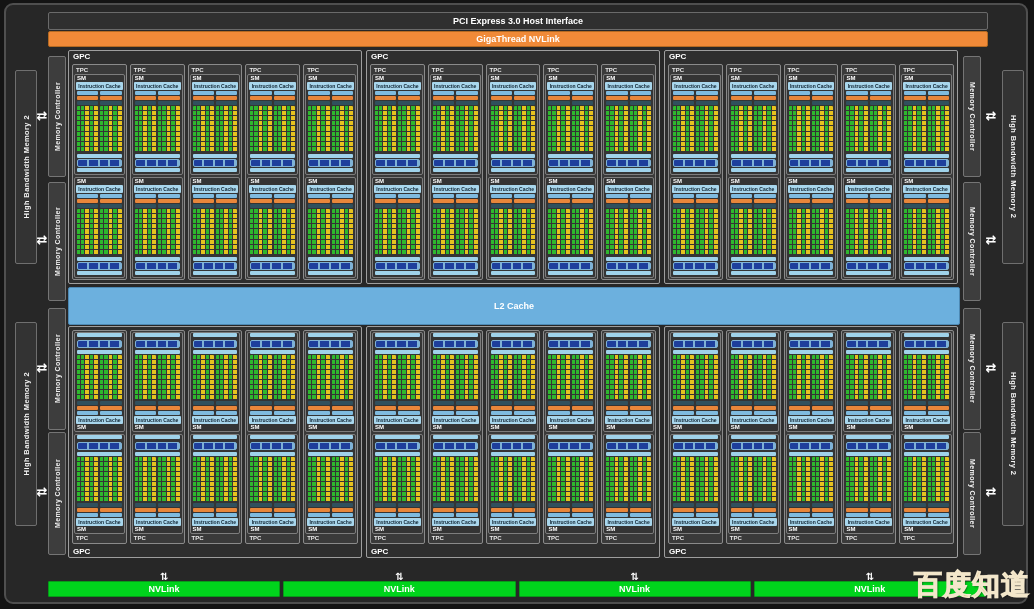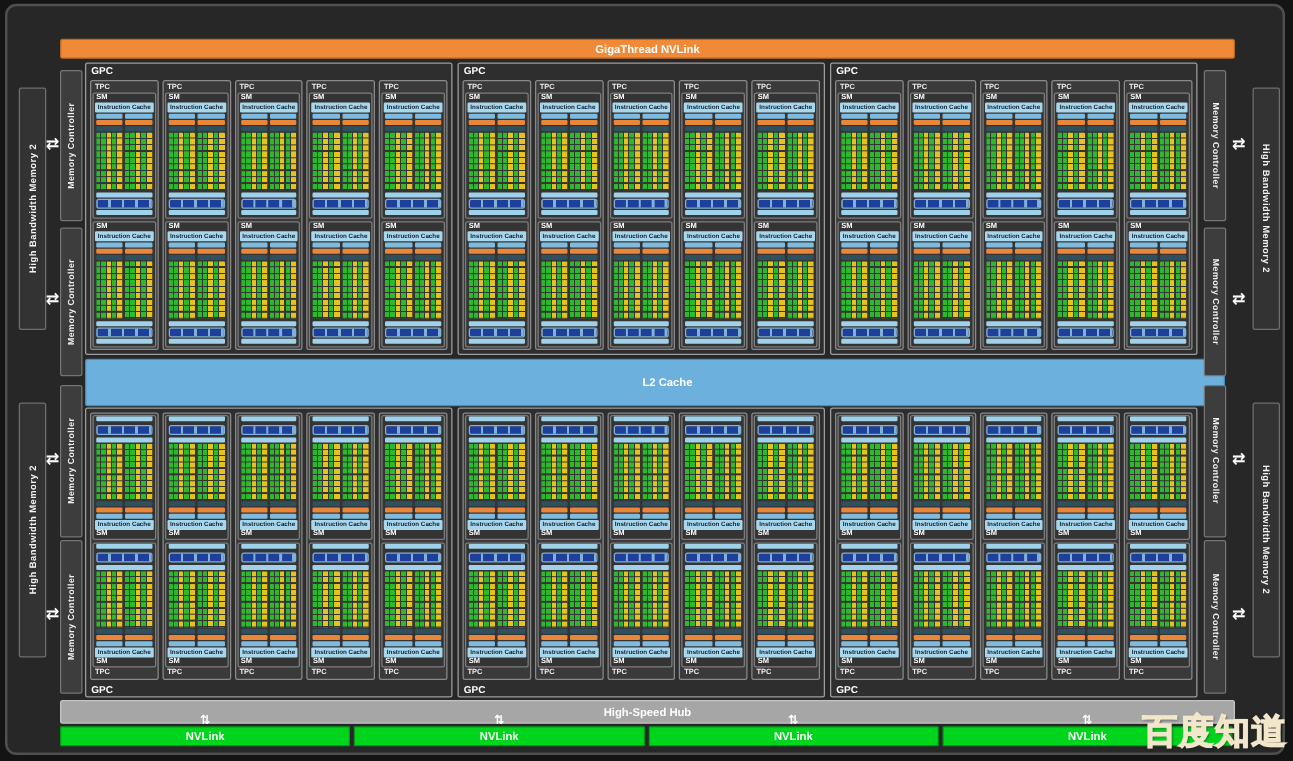--- a/index.html
+++ b/index.html
@@ -7,21 +7,21 @@
          font-family:"Liberation Sans", sans-serif;color:#fff;}
   #die{position:absolute;left:4px;top:3px;width:1020px;height:597px;background:var(--die-bg);
        border:2px solid var(--die-border);border-radius:9px;}
   .hbar{position:absolute;display:flex;align-items:center;justify-content:center;
         font-weight:bold;border-radius:2px;}
   #pci-bar{left:42px;top:7px;width:938px;height:16px;background:var(--bar-dark);
            border:1px solid #6a6a6a;font-size:9px;}
   #giga-bar{left:42px;top:26px;width:938px;height:14px;background:var(--orange);
             border:1px solid #b46a22;font-size:9px;}
   #l2-bar{left:62px;top:282px;width:890px;height:36px;background:var(--l2);
-          border:1px solid #4d89b4;font-size:9px;padding-left:20px;}
+          border:1px solid #4d89b4;font-size:9px;}
   #hub-bar{left:42px;top:555px;width:938px;height:17px;background:var(--hub);
            border:1px solid #c4c4c4;font-size:9px;}
   #nv-row{position:absolute;left:42px;top:576px;width:938px;height:16px;display:flex;gap:3px;}
   .nvlink{flex:1;background:var(--nvl);border:1px solid #079a19;display:flex;align-items:center;
           justify-content:center;font-weight:bold;font-size:9px;border-radius:1px;}
   .gpc-row{position:absolute;left:62px;width:890px;display:flex;gap:4px;}
   #gpc-row-top{top:45px;height:234px;}
   #gpc-row-bottom{top:321px;height:232px;}
   .gpc{flex:1;position:relative;background:var(--gpc-bg);border:1px solid #9e9e9e;border-radius:2px;}
   .gpc-label{position:absolute;left:4px;top:1px;font-size:8px;font-weight:bold;}
@@ -65,20 +65,23 @@
   #watermark{position:absolute;right:4px;bottom:5px;font-size:28px;font-weight:bold;z-index:9;
              color:#d2a24b;-webkit-text-stroke:1px #f3e7cb;
              text-shadow:0 0 1px #fff, 1px 1px 2px rgba(0,0,0,.55);
              font-family:"DejaVu Sans", sans-serif;letter-spacing:1px;}
 </style>
 </head>
 <body>
 
 <div id="stage">
   <div id="die">
+    <div id="pci-bar" class="hbar">
+      <span>PCI Express 3.0 Host Interface</span>
+    </div>
     <div id="giga-bar" class="hbar">
       <span>GigaThread NVLink</span>
     </div>
 
     <div id="gpc-row-top" class="gpc-row">
         <div class="gpc">
           <span class="gpc-label">GPC</span>
           <div class="tpc-row">
             <div class="tpc">
               <span class="tpc-label">TPC</span>
@@ -1519,23 +1522,20 @@
                   <div class="litebar" style="margin-top: 1px;"></div>
                   <div class="ldst" style="background: repeating-linear-gradient(to right, rgb(30, 63, 156) 0px, rgb(30, 63, 156) calc(25% - 2px), rgb(127, 178, 214) calc(25% - 2px), rgb(127, 178, 214) 25%);"></div>
                   <div class="litebar" style="margin-bottom: 2px;"></div>
                 </div>
               </div>
             </div>
           </div>
         </div>
       </div>
 
-    <div id="hub-bar" class="hbar">
-      <span>High-Speed Hub</span>
-    </div>
     <div id="nv-row">
         <div class="nvlink">
           <span>NVLink</span>
         </div>
         <div class="nvlink">
           <span>NVLink</span>
         </div>
         <div class="nvlink">
           <span>NVLink</span>
         </div>

